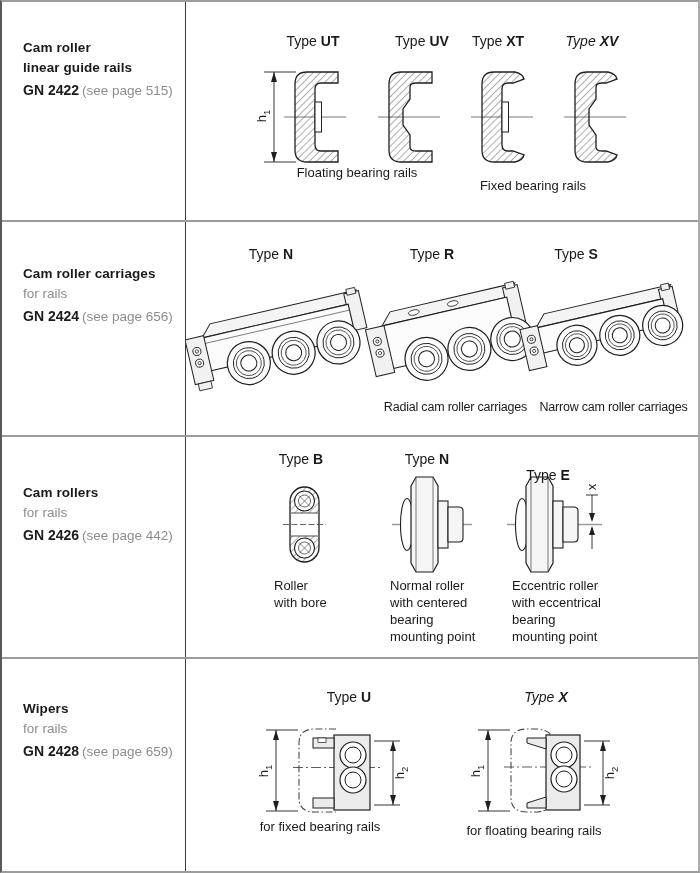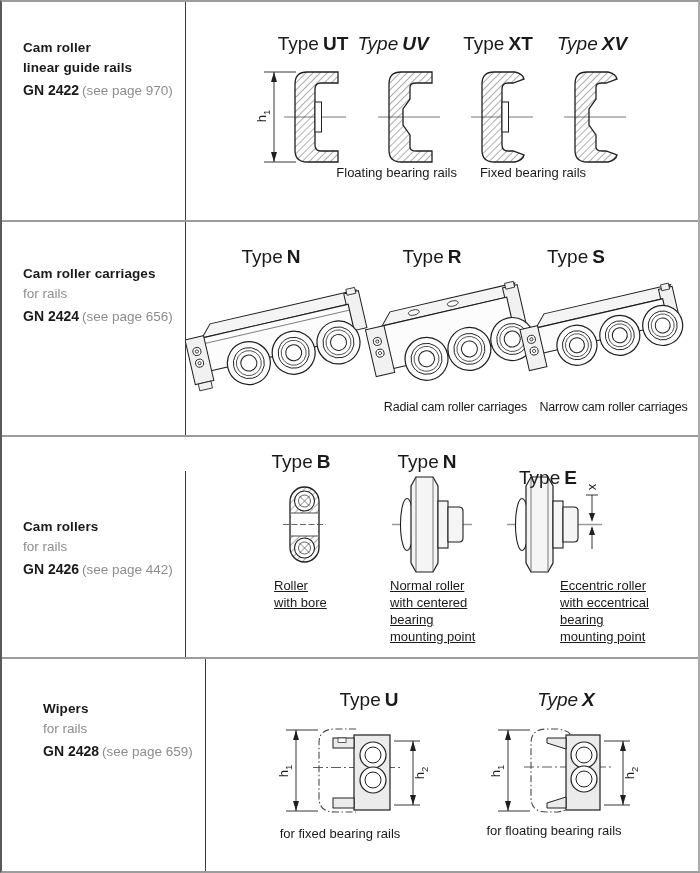--- a/index.html
+++ b/index.html
@@ -5,49 +5,49 @@
   html,body { margin:0; padding:0; background:#fff; }
   .page { width:700px; height:873px; box-sizing:border-box; background:#fff; position:relative;
           border-top:2px solid #9c9c9c; border-bottom:2px solid #9c9c9c; border-right:2px solid #ababab;
           border-left:2px solid #5a5a5a;
           font-family:"Liberation Sans", sans-serif; color:#1a1a1a;
           display:flex; flex-direction:column; overflow:hidden; }
   .row { display:flex; border-bottom:2px solid #9c9c9c; box-sizing:border-box; }
   .row:last-child { border-bottom:none; flex:1; }
   .r1 { height:220px; } .r2 { height:215px; } .r3 { height:222px; }
   .cell-left { width:184px; box-sizing:border-box; border-right:1.5px solid #3c3c3c; padding-left:21px; }
-  .p1 { padding-top:36px; } .p2 { padding-top:42px; } .p3 { padding-top:46px;margin-top:34px; } .p4 { padding-top:40px;margin-left:20px; }
+  .p1 { padding-top:36px; } .p2 { padding-top:42px; } .p3 { padding-top:46px; } .p4 { padding-top:40px; }
   .t-title { font-weight:bold; font-size:13.5px; line-height:20px; letter-spacing:0.1px; }
   .t-sub { font-size:13.5px; line-height:20px; color:#8d8d8d; }
   .t-part { margin-top:2px; font-size:13.5px; line-height:20px; }
   .t-part .no { font-weight:bold; font-size:14px; }
   .t-part .ref { color:#8d8d8d; margin-left:3px; }
   .cell-right { flex:1; position:relative; }
   .cell-right svg { position:absolute; left:0; top:0; }
-  .type-label { position:absolute; font-size:19px; white-space:nowrap; text-align:center; width:80px; }
+  .type-label { position:absolute; font-size:14px; white-space:nowrap; text-align:center; width:80px; }
   .type-label b { margin-left:4px; }
   .caption { position:absolute; font-size:13px; line-height:17px; }
   .cap-c { text-align:center; white-space:nowrap; }
   .cap-n { font-size:12.5px; letter-spacing:-0.2px; }
-  .pre { white-space:pre-line;text-decoration:underline; }
+  .pre { white-space:pre-line; }
   .dim-label { position:absolute; font-size:13px; width:24px; height:16px; text-align:center;
                transform:rotate(-90deg); transform-origin:center; white-space:nowrap; }
   .dim-label sub { font-size:9.5px; }
 </style>
 </head>
 <body>
 
 <div class="page">
 
   <div class="row r1">
     <div class="cell-left p1">
       <div class="t-title">Cam roller</div>
       <div class="t-title">linear guide rails</div>
       <div class="t-part">
-        <span class="no">GN 2422</span><span class="ref">(see page 970)</span>
+        <span class="no">GN 2422</span><span class="ref">(see page 515)</span>
       </div>
     </div>
     <div class="cell-right">
       <svg width="516" height="218" viewBox="0 0 516 218">
         <defs>
           <pattern id="hp1" patternUnits="userSpaceOnUse" width="5" height="5" patternTransform="rotate(45)">
             <line x1="0" y1="0" x2="0" y2="5" stroke="#4a4a4a" stroke-width="0.9"></line>
           </pattern>
         </defs>
 
@@ -76,25 +76,25 @@
           <rect x="23" y="30" width="6.5" height="30" fill="#fff" stroke="#1f1f1f" stroke-width="1"></rect>
         </g>
 
         <g transform="translate(386,70)">
           <line x1="-8" y1="45" x2="54" y2="45" stroke="#555" stroke-width="0.8"></line>
           <path d="M36,0 L15,0 Q3,0 3,12 L3,78 Q3,90 15,90 L36,90 Q44,88 45,83 L34,79 L30,79 Q24,79 24,75 L24,63 L17,53 L17,37 L24,27 L24,15 Q24,11 30,11 L34,11 L45,7 Q44,2 36,0 Z" fill="url(#hp1)" stroke="#1f1f1f" stroke-width="1.3"></path>
         </g>
       </svg>
       <div class="dim-label" style="left:64px; top:106px;"><span>h</span><sub>1</sub></div>
       <div class="type-label" style="left:87px; top:31px;"><span>Type</span><b>UT</b></div>
-      <div class="type-label" style="left:167px; top:31px;font-style:italic;"><span>Type</span><b>UV</b></div>
+      <div class="type-label" style="left:196px; top:31px;"><span>Type</span><b>UV</b></div>
       <div class="type-label" style="left:272px; top:31px;"><span>Type</span><b>XT</b></div>
       <div class="type-label" style="left:366px; top:31px;font-style:italic;"><span>Type</span><b>XV</b></div>
-      <div class="caption cap-c" style="left:71px; top:162px; width:200px;text-align:right;">Floating bearing rails</div>
-      <div class="caption cap-c" style="left:247px; top:162px; width:200px;">Fixed bearing rails</div>
+      <div class="caption cap-c" style="left:71px; top:162px; width:200px;">Floating bearing rails</div>
+      <div class="caption cap-c" style="left:247px; top:175px; width:200px;">Fixed bearing rails</div>
     </div>
   </div>
 
   <div class="row r2">
     <div class="cell-left p2">
       <div class="t-title">Cam roller carriages</div>
       <div class="t-sub">for rails</div>
       <div class="t-part">
         <span class="no">GN 2424</span><span class="ref">(see page 656)</span>
       </div>
@@ -254,21 +254,21 @@
       <div class="dim-label" style="left:394px; top:42px;">x</div>
       <div class="type-label" style="left:75px; top:14px;"><span>Type</span><b>B</b></div>
       <div class="type-label" style="left:201px; top:14px;"><span>Type</span><b>N</b></div>
       <div class="type-label" style="left:322px; top:14px;margin-top:16px;"><span>Type</span><b>E</b></div>
       <div class="caption pre" style="left:88px; top:140px;">Roller
 with bore</div>
       <div class="caption pre" style="left:204px; top:140px;">Normal roller
 with centered
 bearing
 mounting point</div>
-      <div class="caption pre" style="left:326px; top:140px;margin-left:48px;">Eccentric roller
+      <div class="caption pre" style="left:326px; top:140px;">Eccentric roller
 with eccentrical
 bearing
 mounting point</div>
     </div>
   </div>
 
   <div class="row r4">
     <div class="cell-left p4">
       <div class="t-title">Wipers</div>
       <div class="t-sub">for rails</div>
@@ -331,18 +331,18 @@
             <polygon points="417,146 414,136 420,136" fill="#1f1f1f" stroke="none"></polygon>
           </g>
         </g>
       </svg>
       <div class="dim-label" style="left:66px; top:104px;"><span>h</span><sub>1</sub></div>
       <div class="dim-label" style="left:202px; top:106px;"><span>h</span><sub>2</sub></div>
       <div class="dim-label" style="left:278px; top:104px;"><span>h</span><sub>1</sub></div>
       <div class="dim-label" style="left:412px; top:106px;"><span>h</span><sub>2</sub></div>
       <div class="type-label" style="left:123px; top:30px;"><span>Type</span><b>U</b></div>
       <div class="type-label" style="left:320px; top:30px;font-style:italic;"><span>Type</span><b>X</b></div>
-      <div class="caption cap-c" style="left:59px; top:166px; width:150px;">for fixed bearing rails</div>
+      <div class="caption cap-c" style="left:59px; top:159px; width:150px;">for fixed bearing rails</div>
       <div class="caption cap-c" style="left:273px; top:163px; width:150px;">for floating bearing rails</div>
     </div>
   </div>
 
 </div>
 
 </body></html>

